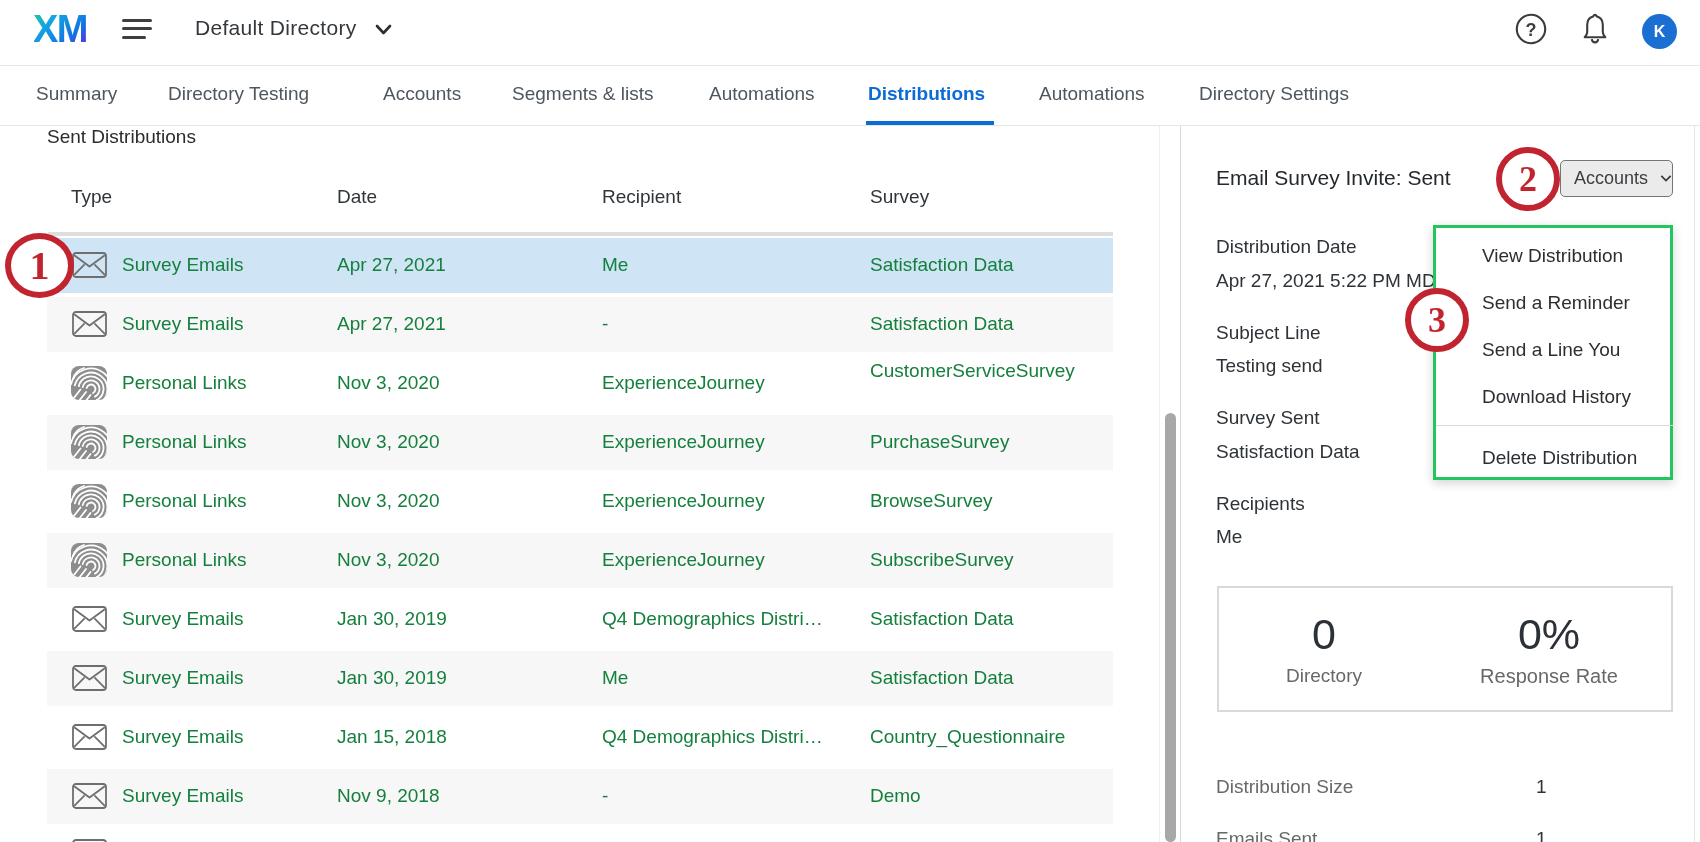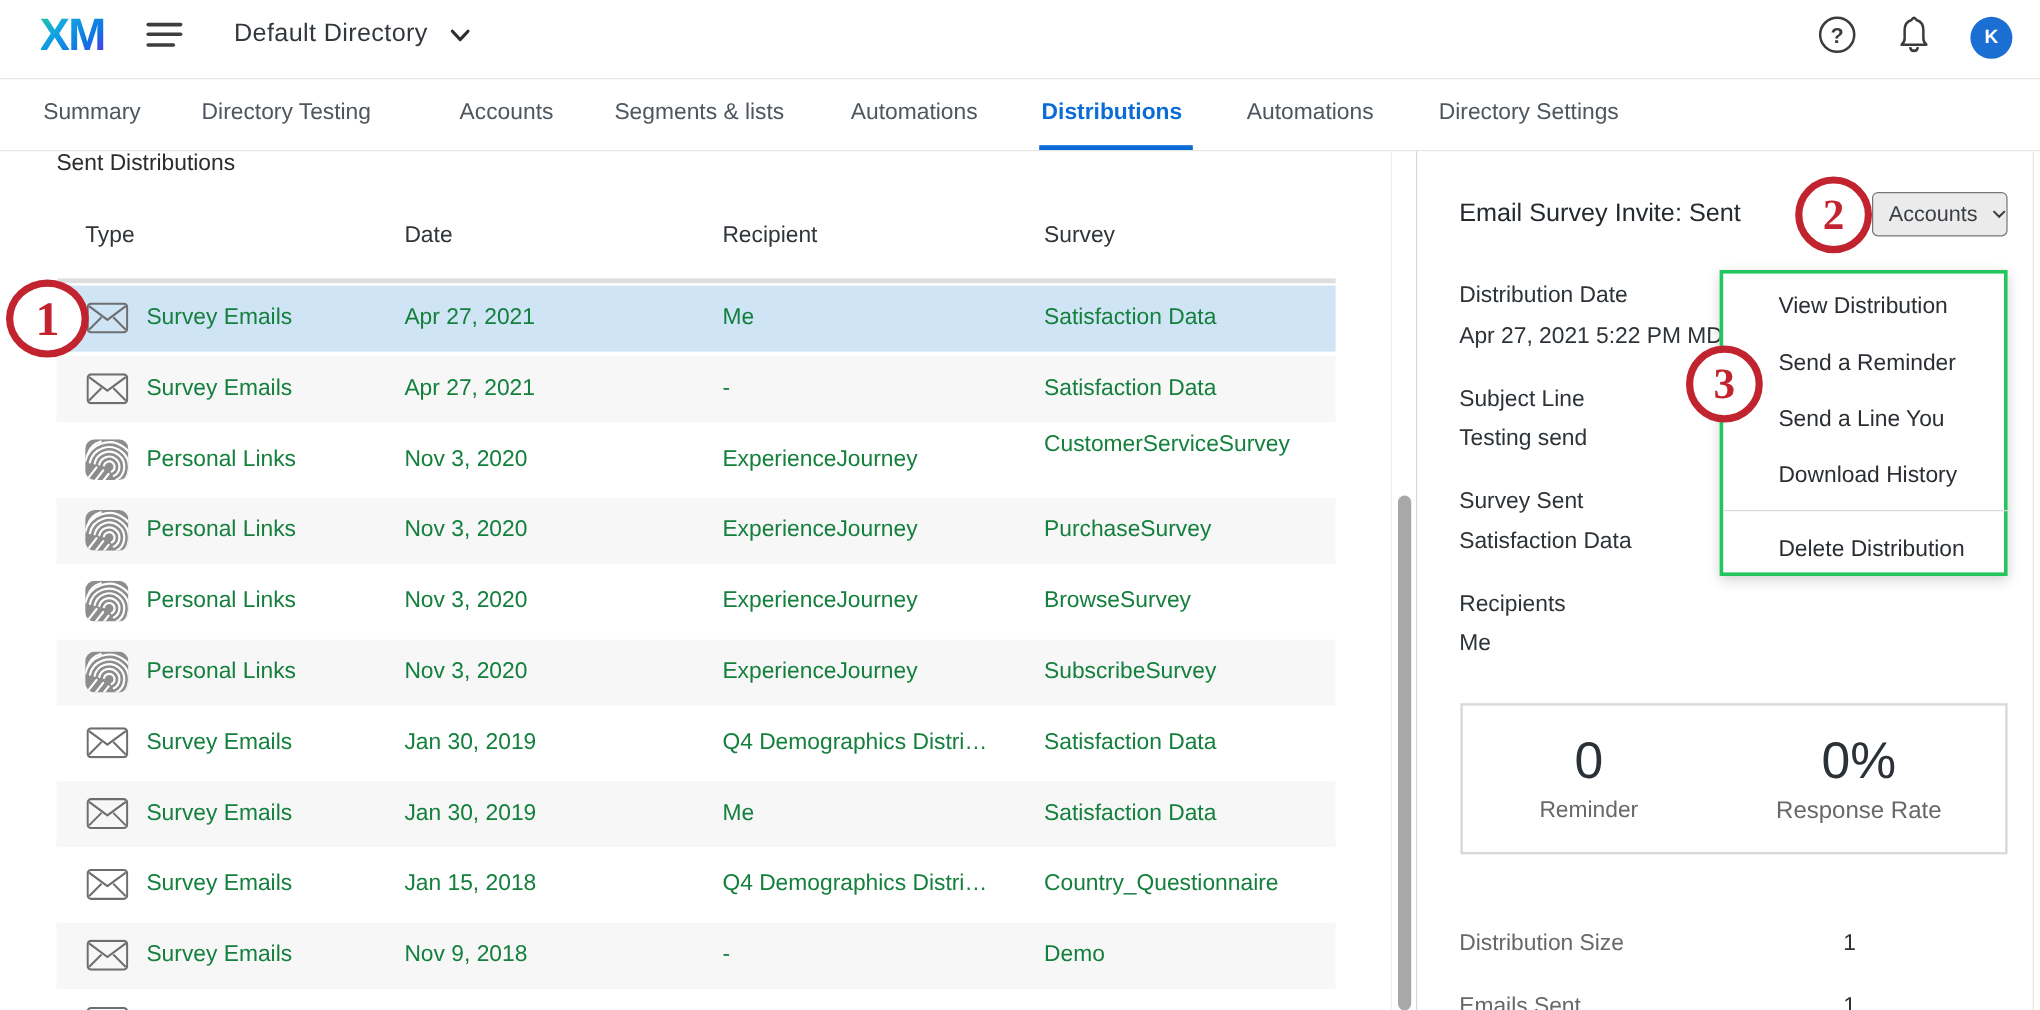--- a/index.html
+++ b/index.html
@@ -313,21 +313,21 @@
     <div class="mi" style="top:64px">Send a Reminder</div>
     <div class="mi" style="top:111px">Send a Line You</div>
     <div class="mi" style="top:158px">Download History</div>
     <div id="msep"></div>
     <div class="mi" style="top:219px">Delete Distribution</div>
   </div>
 
   <div class="abs" id="statbox"></div>
   <div class="abs ctr bignum" style="left:1224px;top:608px;width:200px;height:52px">0</div>
   <div class="abs ctr bignum" style="left:1449px;top:608px;width:200px;height:52px">0%</div>
-  <div class="abs ctr gry" style="left:1224px;top:665px;width:200px;height:22px;font-size:19px">Reminder</div>
+  <div class="abs ctr gry" style="left:1224px;top:665px;width:200px;height:22px;font-size:19px">Directory</div>
   <div class="abs ctr gry" style="left:1449px;top:665px;width:200px;height:22px;font-size:20px">Response Rate</div>
   <div class="abs ptxt gry" style="top:776px">Distribution Size</div>
   <div class="abs ptxt" style="left:1536px;top:776px">1</div>
   <div class="abs ptxt gry" style="top:828px">Emails Sent</div>
   <div class="abs ptxt" style="left:1536px;top:828px">1</div>
 
   <div class="abs rc" style="left:5px;top:233px;width:69px;height:65px;font-size:40px;z-index:20">1</div>
   <div class="abs rc" style="left:1496px;top:147px;width:64px;height:64px;font-size:36px;z-index:5">2</div>
   <div class="abs rc" style="left:1405px;top:288px;width:64px;height:64px;font-size:36px;z-index:15">3</div>
 </div>

